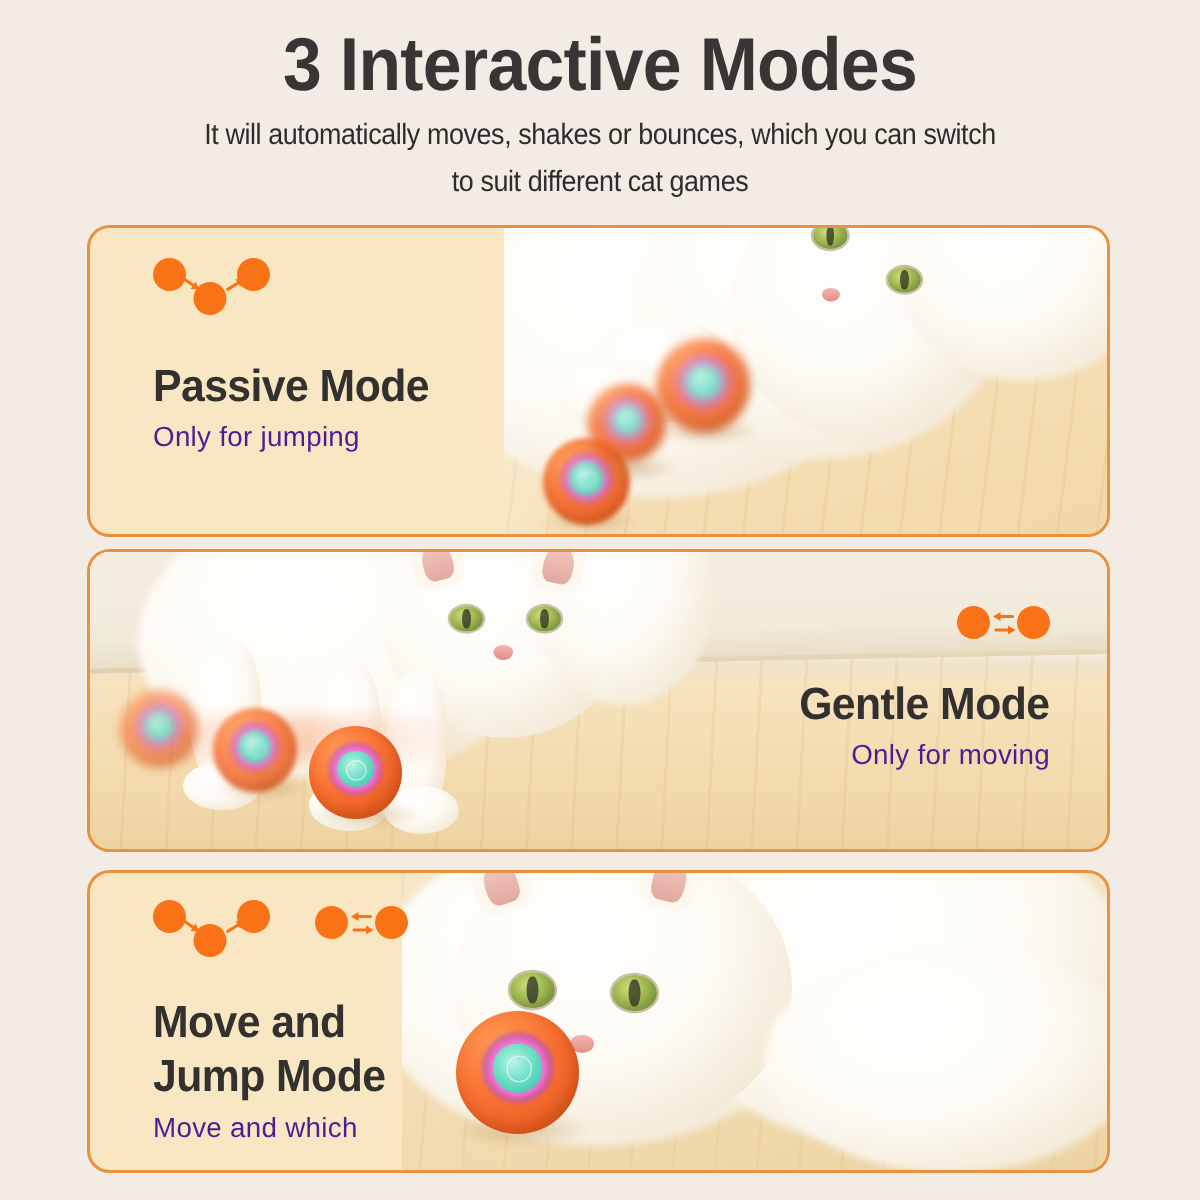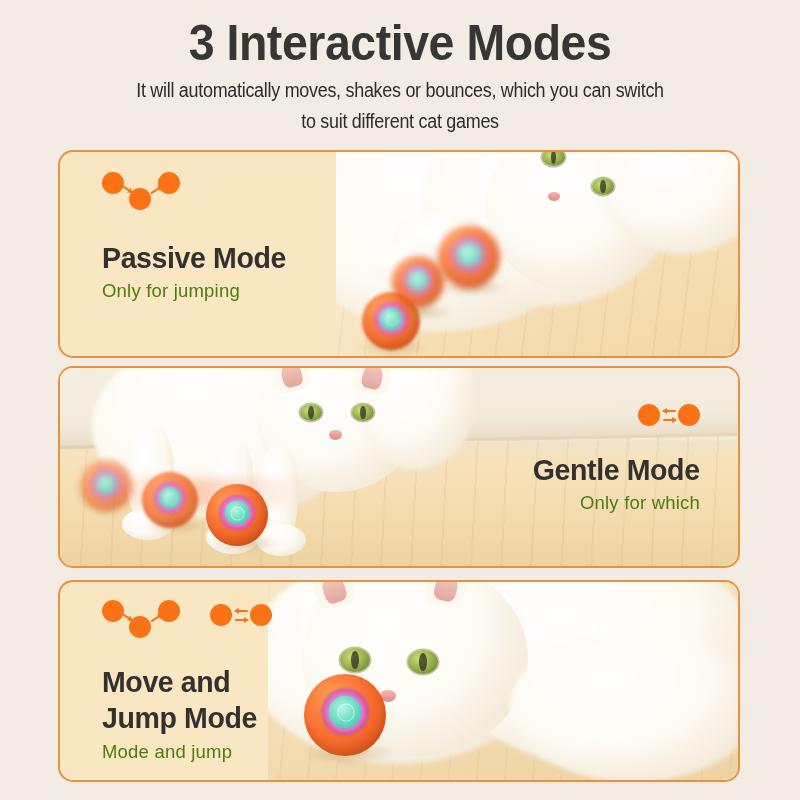--- a/index.html
+++ b/index.html
@@ -150,21 +150,21 @@
   .content{position:absolute;z-index:6;}
   .mode-name{
     margin:0;font-size:28px;line-height:33px;font-weight:700;
     color:#333130;letter-spacing:-0.4px;
     transform:scaleX(0.95);transform-origin:left top;
     white-space:pre-line;
   }
   .mode-name.r{transform-origin:right top;}
   .mode-desc{
     margin:4px 0 0;font-size:18.5px;line-height:24px;font-weight:400;
-    color:#4d7c0f;letter-spacing:.2px;
+    color:#4c1d95;letter-spacing:.2px;
   }
   .align-right{text-align:right;}
 
   
   .icon-row{display:flex;align-items:center;gap:30px;}
   .icon-row.r{justify-content:flex-end;}
   .icon{position:relative;}
   .icon-jump{width:78px;height:38px;}
   .icon-move{width:62px;height:26px;}
   .dot{position:absolute;border-radius:50%;background:#f97316;}
@@ -310,21 +310,21 @@
       <div class="icon-row r">
 
         <div class="icon icon-move">
           <div class="dot" style="left:0;top:2px;width:22px;height:22px;"></div>
           <div class="dot" style="left:40px;top:2px;width:22px;height:22px;"></div>
           <div class="arrow left" style="left:25px;top:8px;width:13px;"></div>
           <div class="arrow" style="left:25px;top:17px;width:13px;"></div>
         </div>
       </div>
       <p class="mode-name r" style="margin-top:24px;font-size:30px;line-height:35px;">Gentle Mode</p>
-      <p class="mode-desc">Only for which</p>
+      <p class="mode-desc">Only for moving</p>
     </div>
   </div>
 
   <div class="panel" id="panel-3">
 
     <div class="photo right" style="width:470px;">
       <div class="floor p3"></div>
 
       <div class="cat">
         <div class="fur soft" style="left:-20px;top:-28px;width:300px;height:210px;"></div>
@@ -366,17 +366,17 @@
 
         <div class="icon icon-move" style="margin-top:-8px;">
           <div class="dot" style="left:0;top:2px;width:22px;height:22px;"></div>
           <div class="dot" style="left:40px;top:2px;width:22px;height:22px;"></div>
           <div class="arrow left" style="left:25px;top:8px;width:13px;"></div>
           <div class="arrow" style="left:25px;top:17px;width:13px;"></div>
         </div>
       </div>
       <p class="mode-name" style="margin-top:26px;font-size:30px;line-height:36px;">Move and
 Jump Mode</p>
-      <p class="mode-desc">Mode and jump</p>
+      <p class="mode-desc">Move and which</p>
     </div>
   </div>
 
 </div>
 
 </body></html>

